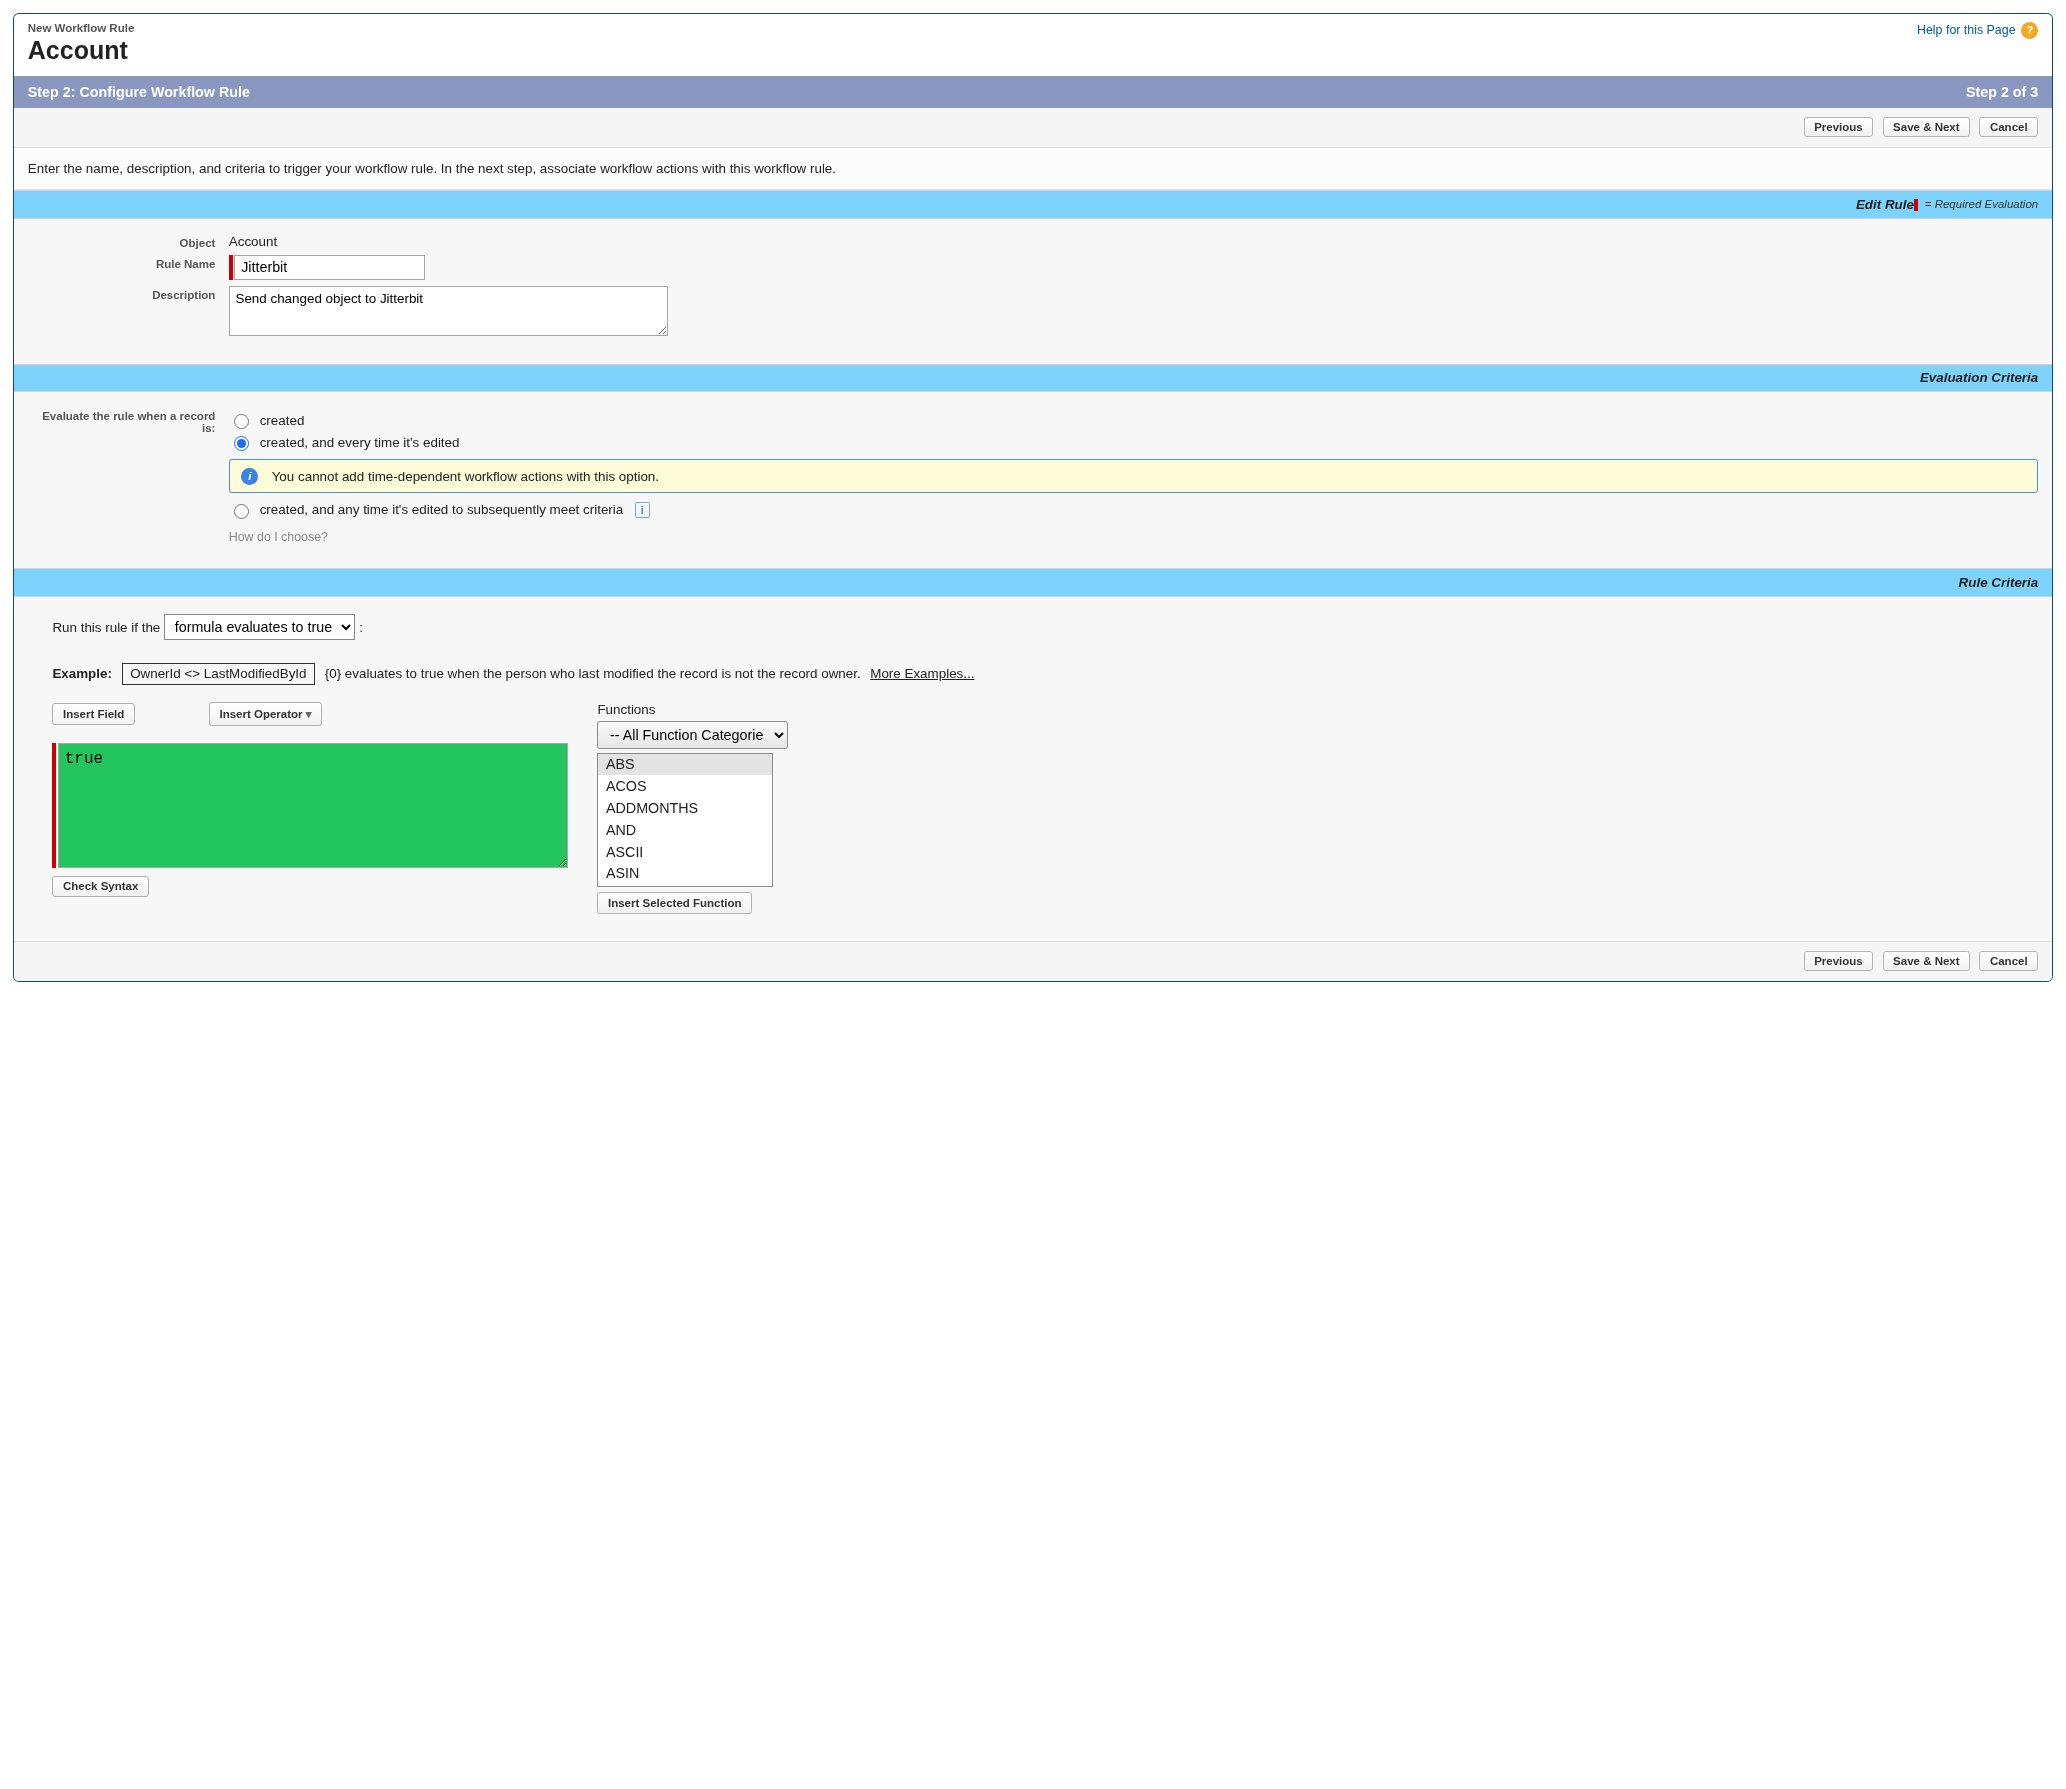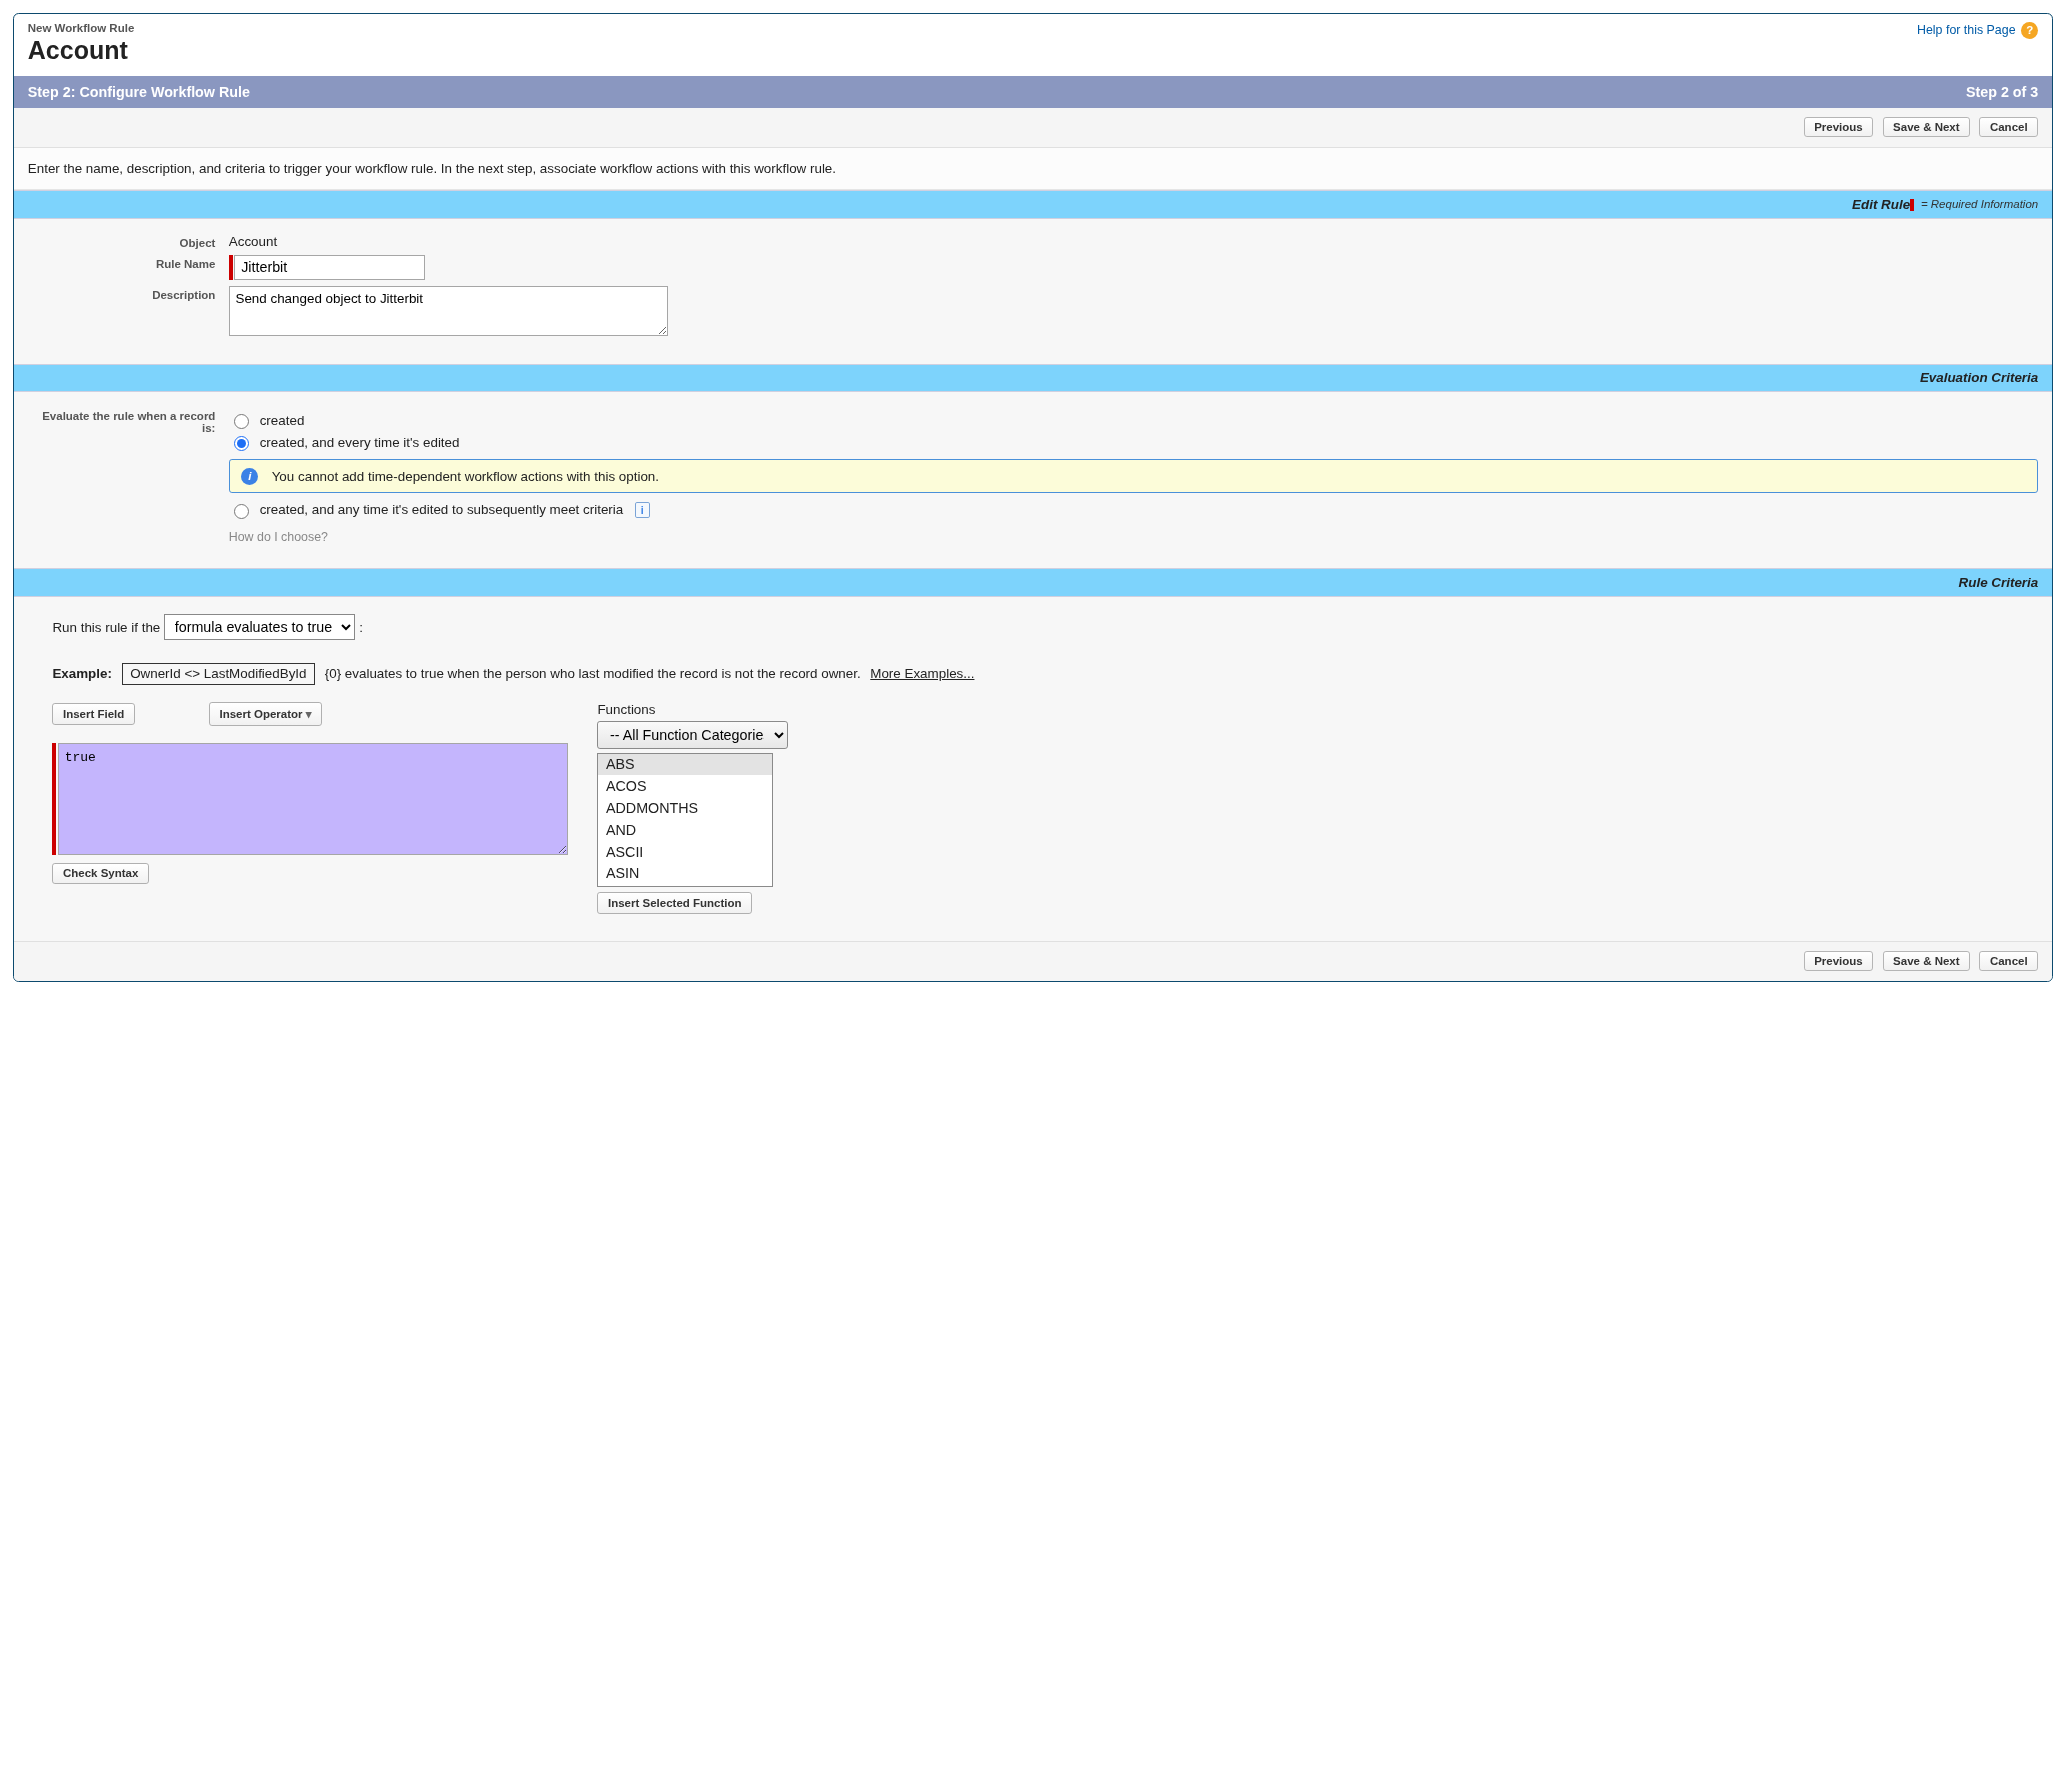--- a/index.html
+++ b/index.html
@@ -175,26 +175,26 @@
     font-size:11.5px;
     font-weight:bold;
     cursor:pointer;
     color:#333;
   }
   .btn-dropdown::after { content:" \25BE"; color:#666; }
 
   .formula-textarea {
     border:1px solid #a6a6a6;
     font-family: "Courier New", monospace;
-    font-size:13px;
+    font-size:16px;
     padding:5.7px;
     width:100%;
-    height:112px;
+    height:125px;
     resize:both;
-    background:#c4b5fd;
+    background:#22c55e;
   }
   .formula-wrap {display:flex; align-items:stretch; margin-top:17px;}
   .formula-wrap .req-mark {width:3.8px;background:#c00;margin-right:1.9px;}
 
   .func-select {
     width:191px;
     background: linear-gradient(#fafafa,#e7e7e7);
     border:1px solid #8a8a8a;
     border-radius:2.9px;
     font-size:14.3px;
@@ -243,21 +243,21 @@
     <button class="btn">Save &amp; Next</button>
     <button class="btn">Cancel</button>
   </div>
 
   <div class="intro">Enter the name, description, and criteria to trigger your workflow rule. In the next step, associate workflow actions with this workflow rule.</div>
 
   <div class="section-header">
     <span>Edit Rule</span>
     <span class="required-note">
       <span class="required-bar"></span>
-      <span> = Required Information</span>
+      <span> = Required Evaluation</span>
     </span>
   </div>
 
   <div class="section-body">
     <div class="form-row">
       <div class="label">Object</div>
       <div class="value">Account</div>
     </div>
     <div class="form-row">
       <div class="label">Rule Name</div>

